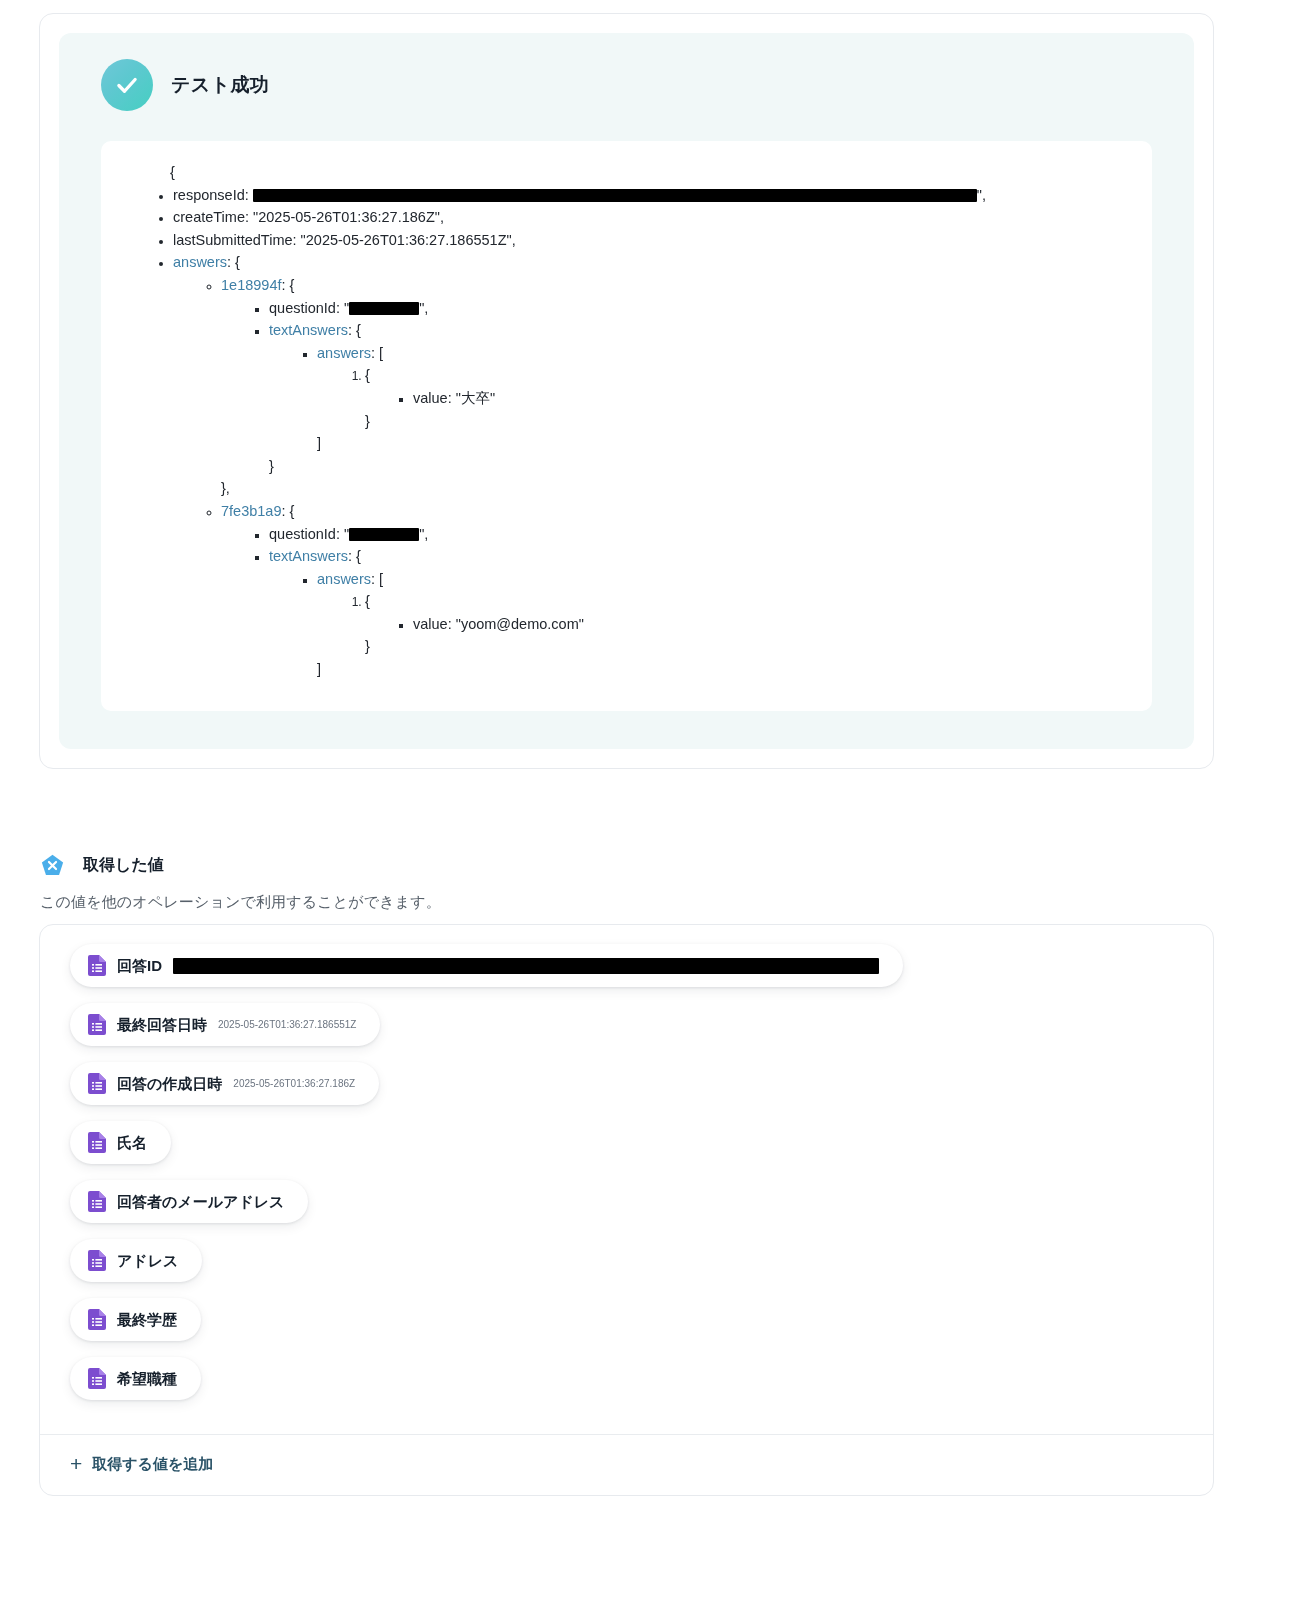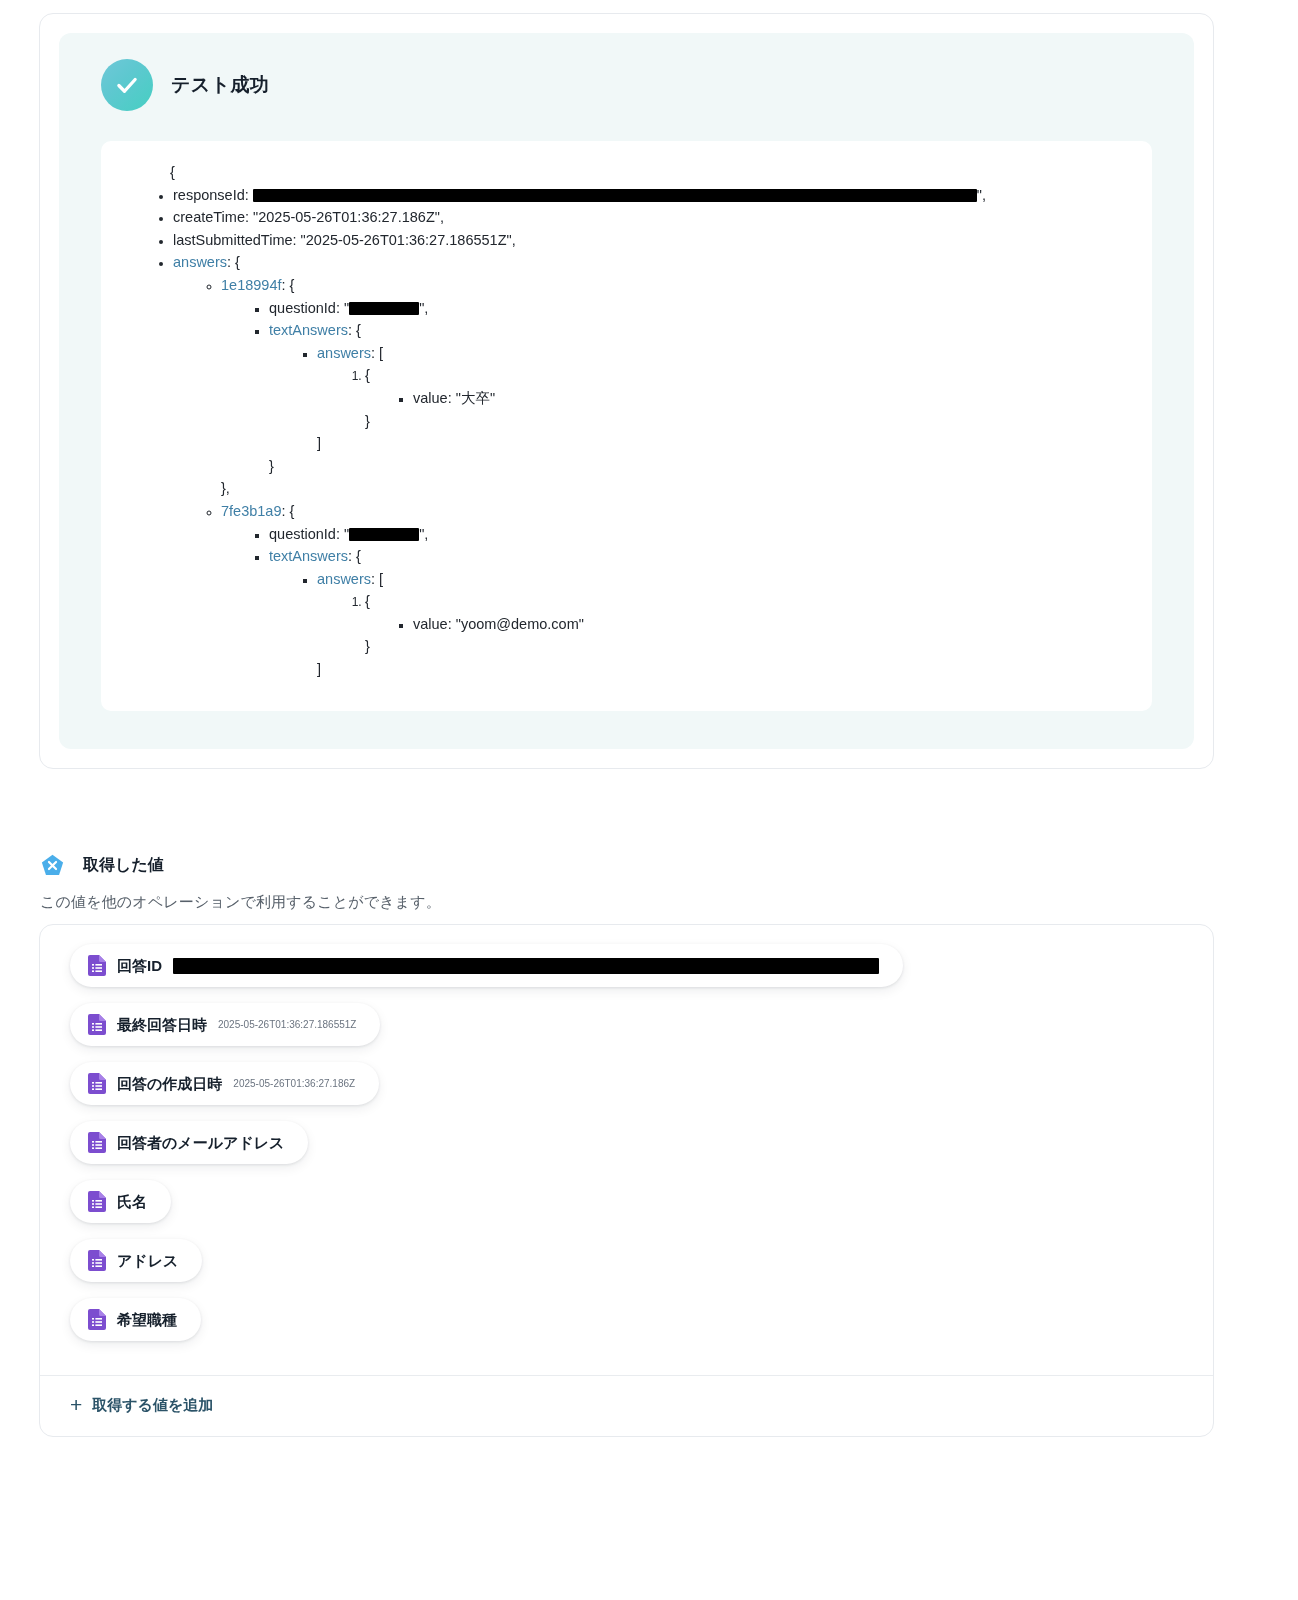--- a/index.html
+++ b/index.html
@@ -382,56 +382,71 @@
             <path d="M11 0 H2 A2 2 0 0 0 0 2 V19 A2 2 0 0 0 2 21 H16 A2 2 0 0 0 18 19 V7 Z" fill="#7c4dcf"></path>
             <path d="M11 0 L18 7 H12.5 A1.5 1.5 0 0 1 11 5.5 Z" fill="#a880e8"></path>
             <rect x="4" y="9" width="2" height="1.6" fill="#ffffff"></rect>
                 <rect x="7.4" y="9" width="6.6" height="1.6" fill="#ffffff"></rect>
             <rect x="4" y="12.2" width="2" height="1.6" fill="#ffffff"></rect>
                 <rect x="7.4" y="12.2" width="6.6" height="1.6" fill="#ffffff"></rect>
             <rect x="4" y="15.4" width="2" height="1.6" fill="#ffffff"></rect>
                 <rect x="7.4" y="15.4" width="6.6" height="1.6" fill="#ffffff"></rect>
           </svg>
         </span>
+        <span class="chip-label">氏名</span>
+      </div></div>
+
+      <div class="chip-row"><div class="chip">
+        <span class="doc-icon">
+          <svg width="18" height="21" viewBox="0 0 18 21" aria-hidden="true">
+            <path d="M11 0 H2 A2 2 0 0 0 0 2 V19 A2 2 0 0 0 2 21 H16 A2 2 0 0 0 18 19 V7 Z" fill="#7c4dcf"></path>
+            <path d="M11 0 L18 7 H12.5 A1.5 1.5 0 0 1 11 5.5 Z" fill="#a880e8"></path>
+            <rect x="4" y="9" width="2" height="1.6" fill="#ffffff"></rect>
+                <rect x="7.4" y="9" width="6.6" height="1.6" fill="#ffffff"></rect>
+            <rect x="4" y="12.2" width="2" height="1.6" fill="#ffffff"></rect>
+                <rect x="7.4" y="12.2" width="6.6" height="1.6" fill="#ffffff"></rect>
+            <rect x="4" y="15.4" width="2" height="1.6" fill="#ffffff"></rect>
+                <rect x="7.4" y="15.4" width="6.6" height="1.6" fill="#ffffff"></rect>
+          </svg>
+        </span>
         <span class="chip-label">回答者のメールアドレス</span>
       </div></div>
 
-      <div class="chip-row"><div class="chip">
-        <span class="doc-icon">
-          <svg width="18" height="21" viewBox="0 0 18 21" aria-hidden="true">
-            <path d="M11 0 H2 A2 2 0 0 0 0 2 V19 A2 2 0 0 0 2 21 H16 A2 2 0 0 0 18 19 V7 Z" fill="#7c4dcf"></path>
-            <path d="M11 0 L18 7 H12.5 A1.5 1.5 0 0 1 11 5.5 Z" fill="#a880e8"></path>
-            <rect x="4" y="9" width="2" height="1.6" fill="#ffffff"></rect>
-                <rect x="7.4" y="9" width="6.6" height="1.6" fill="#ffffff"></rect>
-            <rect x="4" y="12.2" width="2" height="1.6" fill="#ffffff"></rect>
-                <rect x="7.4" y="12.2" width="6.6" height="1.6" fill="#ffffff"></rect>
-            <rect x="4" y="15.4" width="2" height="1.6" fill="#ffffff"></rect>
-                <rect x="7.4" y="15.4" width="6.6" height="1.6" fill="#ffffff"></rect>
-          </svg>
-        </span>
-        <span class="chip-label">氏名</span>
-      </div></div>
-
 
       <div class="chip-row"><div class="chip">
         <span class="doc-icon">
           <svg width="18" height="21" viewBox="0 0 18 21" aria-hidden="true">
             <path d="M11 0 H2 A2 2 0 0 0 0 2 V19 A2 2 0 0 0 2 21 H16 A2 2 0 0 0 18 19 V7 Z" fill="#7c4dcf"></path>
             <path d="M11 0 L18 7 H12.5 A1.5 1.5 0 0 1 11 5.5 Z" fill="#a880e8"></path>
             <rect x="4" y="9" width="2" height="1.6" fill="#ffffff"></rect>
                 <rect x="7.4" y="9" width="6.6" height="1.6" fill="#ffffff"></rect>
             <rect x="4" y="12.2" width="2" height="1.6" fill="#ffffff"></rect>
                 <rect x="7.4" y="12.2" width="6.6" height="1.6" fill="#ffffff"></rect>
             <rect x="4" y="15.4" width="2" height="1.6" fill="#ffffff"></rect>
                 <rect x="7.4" y="15.4" width="6.6" height="1.6" fill="#ffffff"></rect>
           </svg>
         </span>
         <span class="chip-label">アドレス</span>
       </div></div>
 
+      <div class="chip-row"><div class="chip">
+        <span class="doc-icon">
+          <svg width="18" height="21" viewBox="0 0 18 21" aria-hidden="true">
+            <path d="M11 0 H2 A2 2 0 0 0 0 2 V19 A2 2 0 0 0 2 21 H16 A2 2 0 0 0 18 19 V7 Z" fill="#7c4dcf"></path>
+            <path d="M11 0 L18 7 H12.5 A1.5 1.5 0 0 1 11 5.5 Z" fill="#a880e8"></path>
+            <rect x="4" y="9" width="2" height="1.6" fill="#ffffff"></rect>
+                <rect x="7.4" y="9" width="6.6" height="1.6" fill="#ffffff"></rect>
+            <rect x="4" y="12.2" width="2" height="1.6" fill="#ffffff"></rect>
+                <rect x="7.4" y="12.2" width="6.6" height="1.6" fill="#ffffff"></rect>
+            <rect x="4" y="15.4" width="2" height="1.6" fill="#ffffff"></rect>
+                <rect x="7.4" y="15.4" width="6.6" height="1.6" fill="#ffffff"></rect>
+          </svg>
+        </span>
+        <span class="chip-label">最終学歴</span>
+      </div></div>
 
       <div class="chip-row"><div class="chip">
         <span class="doc-icon">
           <svg width="18" height="21" viewBox="0 0 18 21" aria-hidden="true">
             <path d="M11 0 H2 A2 2 0 0 0 0 2 V19 A2 2 0 0 0 2 21 H16 A2 2 0 0 0 18 19 V7 Z" fill="#7c4dcf"></path>
             <path d="M11 0 L18 7 H12.5 A1.5 1.5 0 0 1 11 5.5 Z" fill="#a880e8"></path>
             <rect x="4" y="9" width="2" height="1.6" fill="#ffffff"></rect>
                 <rect x="7.4" y="9" width="6.6" height="1.6" fill="#ffffff"></rect>
             <rect x="4" y="12.2" width="2" height="1.6" fill="#ffffff"></rect>
                 <rect x="7.4" y="12.2" width="6.6" height="1.6" fill="#ffffff"></rect>

